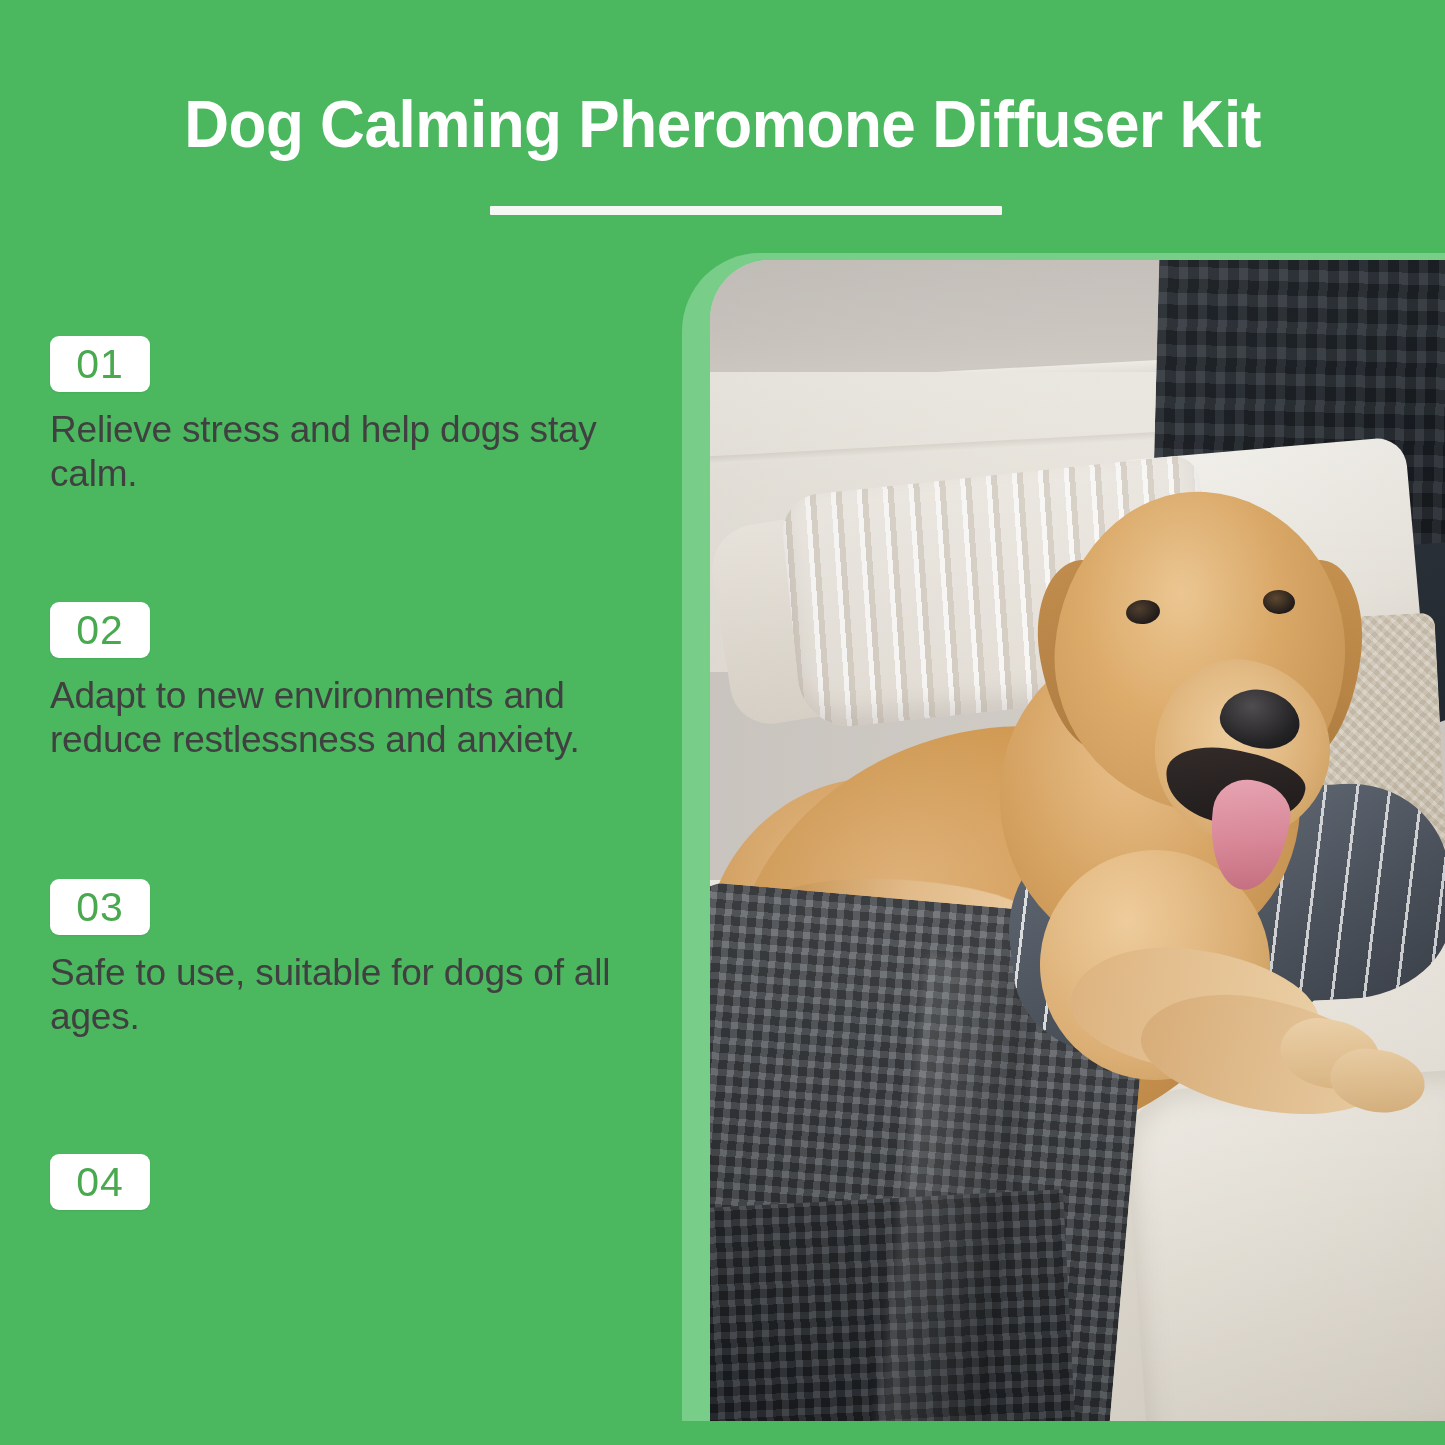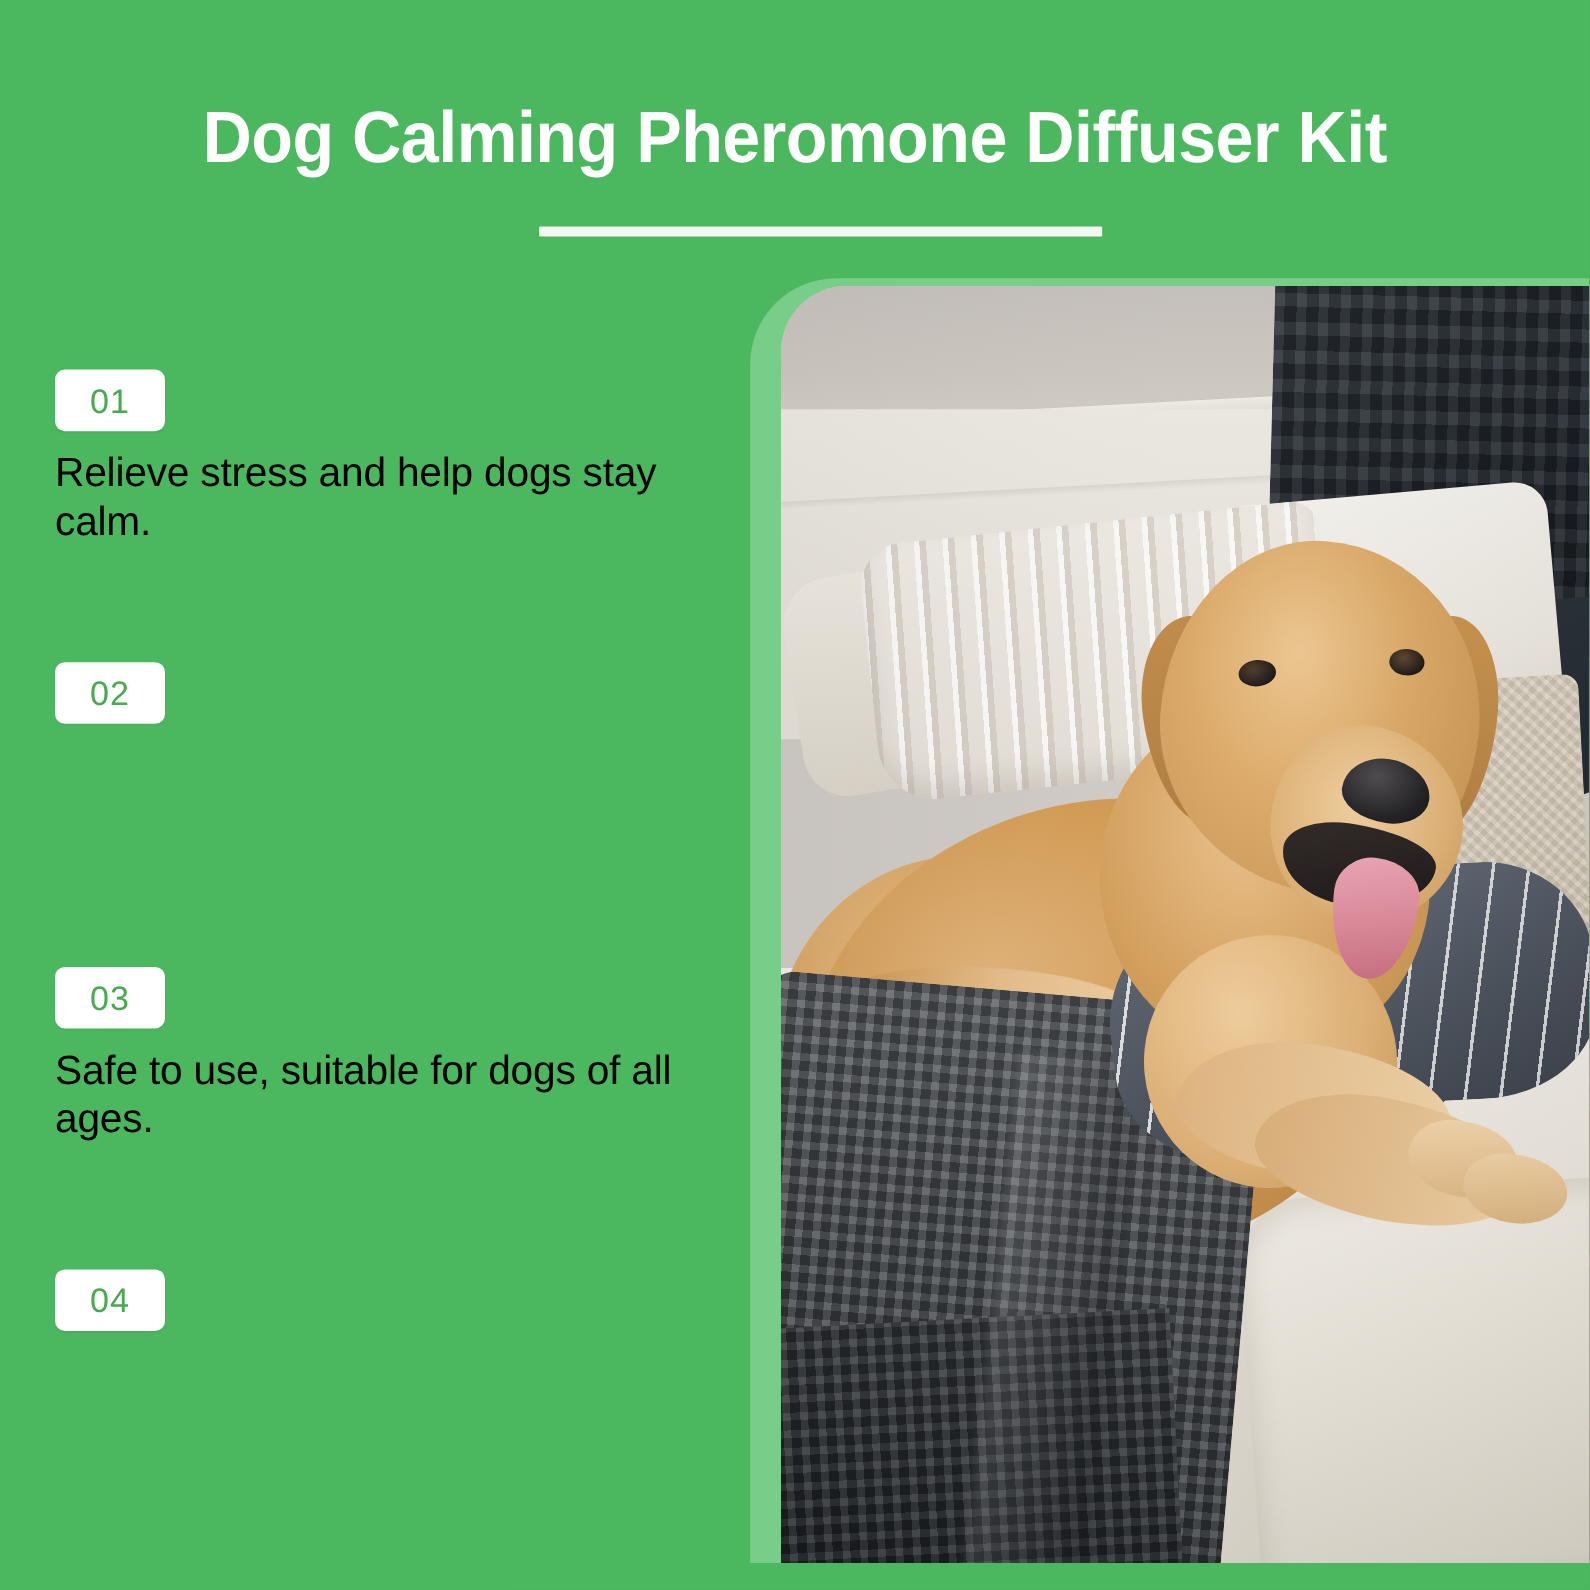--- a/index.html
+++ b/index.html
@@ -84,29 +84,29 @@
     justify-content: center;
     width: 100px;
     height: 56px;
     background: #FFFFFF;
     border-radius: 9px;
     box-shadow: 0 1px 2px rgba(0,0,0,0.06);
   }
 
   .badge-number {
     color: #49A94F;
-    font-size: 31px;
+    font-size: 41px;
     font-weight: 400;
     letter-spacing: 1px;
     line-height: 1;
   }
 
   .feature-text {
     margin-top: 16px;
-    color: #000000;
+    color: #404040;
     font-size: 37px;
     font-weight: 300;
     line-height: 1.18;
     letter-spacing: -0.2px;
     width: 625px;
   }
 
   
   .photo-frame {
     position: absolute;
@@ -419,20 +419,21 @@
       <div class="badge">
         <span class="badge-number">01</span>
       </div>
       <div class="feature-text">Relieve stress and help dogs stay calm.</div>
     </div>
 
     <div class="feature feature-2">
       <div class="badge">
         <span class="badge-number">02</span>
       </div>
+      <div class="feature-text">Adapt to new environments and reduce restlessness and anxiety.</div>
     </div>
 
     <div class="feature feature-3">
       <div class="badge">
         <span class="badge-number">03</span>
       </div>
       <div class="feature-text">Safe to use, suitable for dogs of all ages.</div>
     </div>
 
     <div class="feature feature-4">

